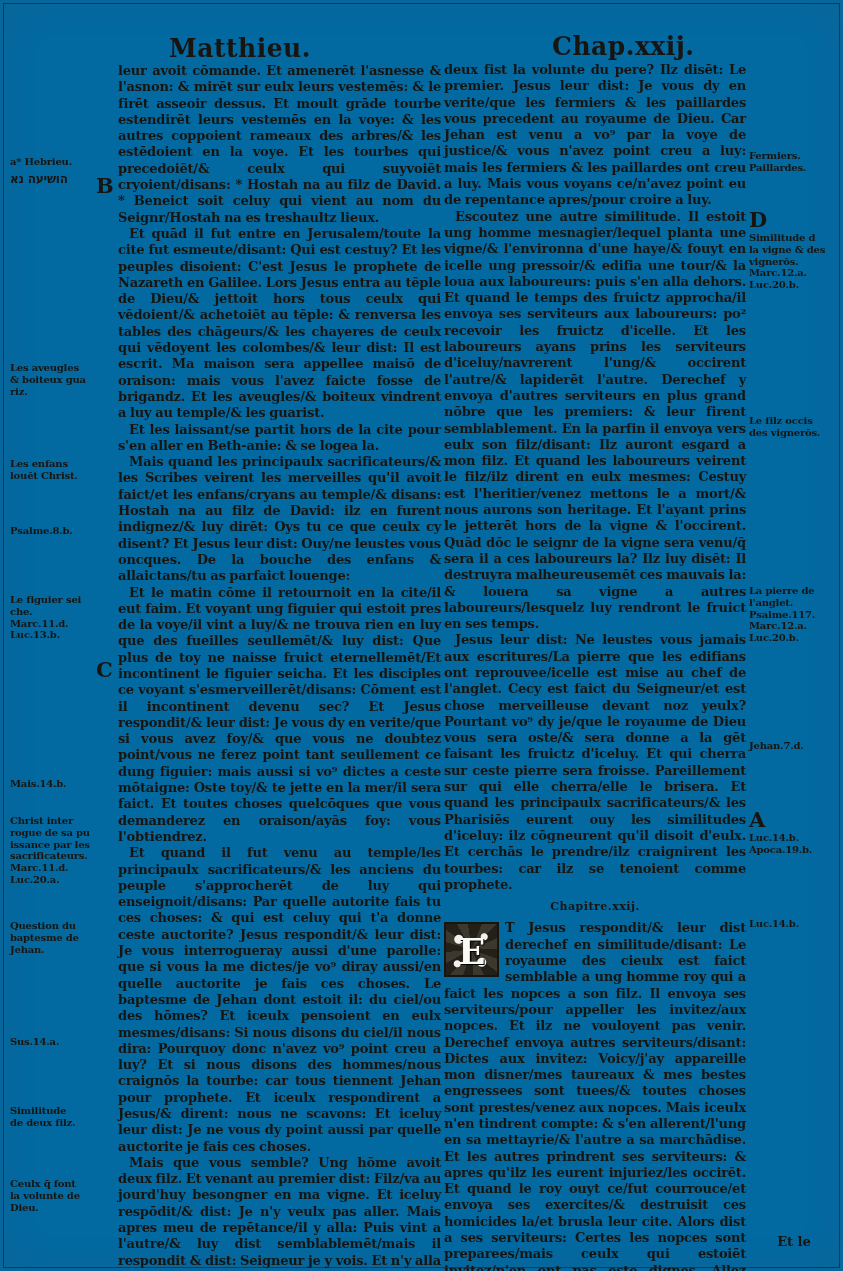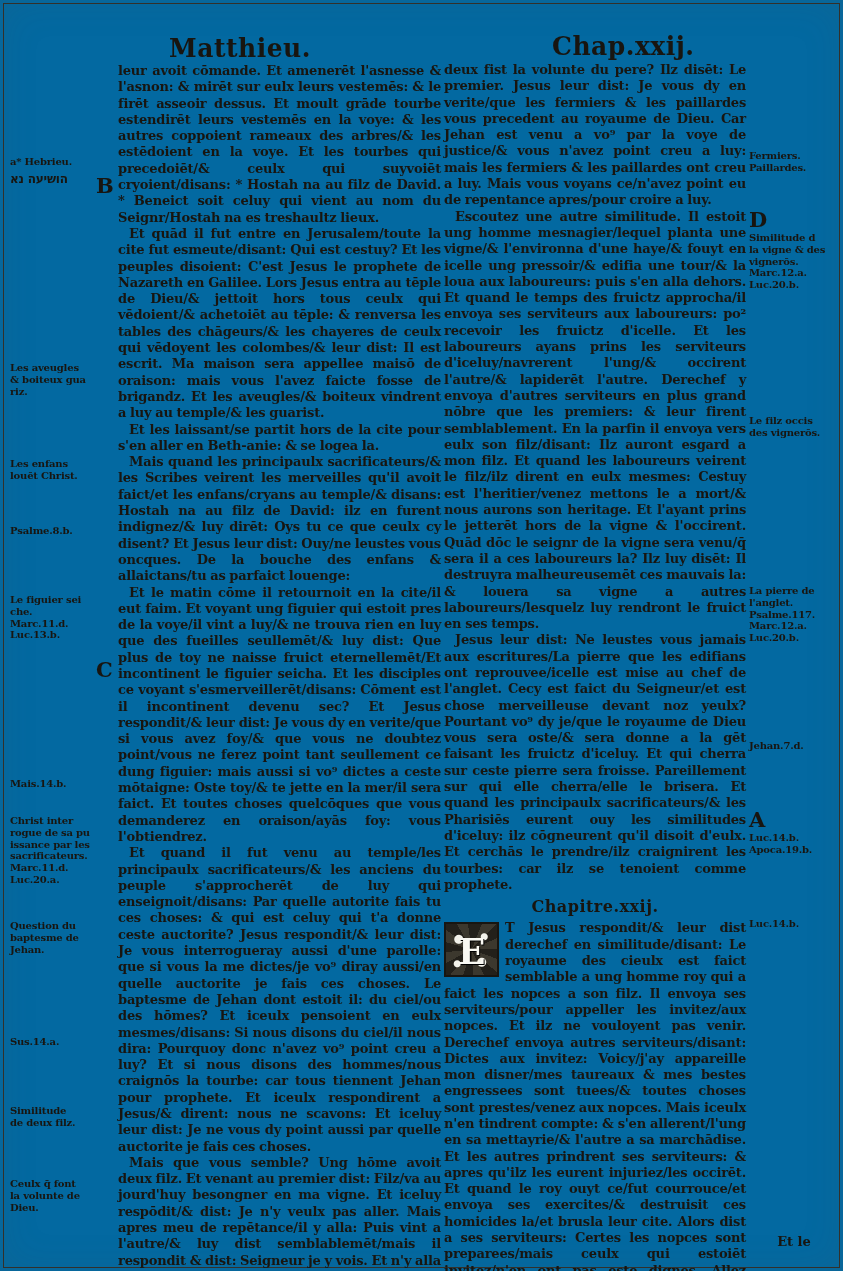--- a/index.html
+++ b/index.html
@@ -36,21 +36,21 @@
     line-height:16.3px;
     letter-spacing:-0.2px;
     word-spacing:-0.5px;
   }
   #col-left{left:118px; top:63px;  width:323px; height:1135px;}
   #col-right{left:444px; top:62px; width:302px; height:1160px;}
   .para{margin:0; text-indent:11px;}
   .para.noindent{text-indent:0;}
   .chap-heading{
     text-align:center;
-    font-size:16px;
+    font-size:11px;
     margin:6px 0 5px 0;
     letter-spacing:.5px;
   }
   .dropcap{
     float:left;
     width:55px;height:55px;
     margin:2px 6px 0 0;
     background:
       radial-gradient(circle at 25% 30%, #f3f2ea 0 4px, transparent 5px),
       radial-gradient(circle at 75% 25%, #f3f2ea 0 3px, transparent 4px),

